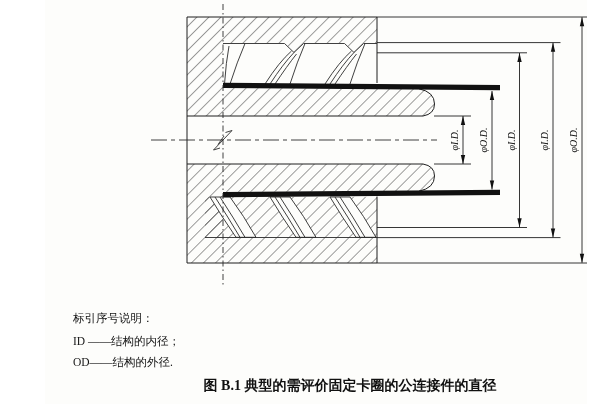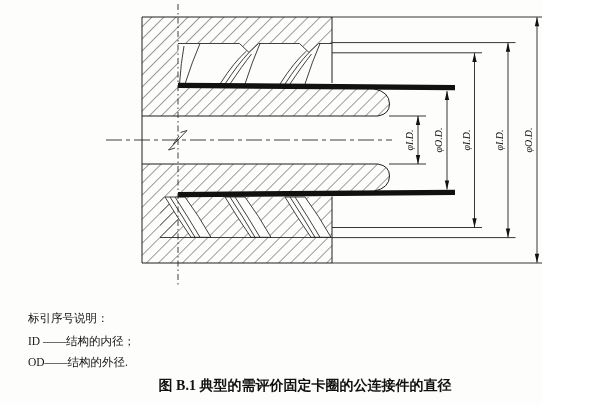--- a/index.html
+++ b/index.html
@@ -1,17 +1,17 @@
 <!DOCTYPE html>
 <html><head>
 <meta charset="utf-8">
 <style>
   html,body{margin:0;padding:0;background:#ffffff;}
   .page{position:relative;width:542px;height:404px;background:#fdfdfb;overflow:hidden;
-        font-family:"Liberation Serif","DejaVu Serif",serif;}
+        font-family:"Liberation Serif","DejaVu Serif",serif;margin-left:45px;}
   svg{display:block;}
   .ln{stroke:#1f1f1f;stroke-width:1;fill:none;}
   .thin{stroke:#2a2a2a;stroke-width:0.9;fill:none;}
   .hatch{fill:url(#hatchpat);stroke:none;}
   .solidblk{fill:#111;stroke:none;}
   .dimln{stroke:#1f1f1f;stroke-width:0.9;fill:none;}
   .arrow{fill:#111;stroke:none;}
   .dimtext{font-family:"Liberation Serif","DejaVu Serif",serif;font-size:10px;font-style:italic;fill:#111;}
   .legendtext{font-size:11.5px;fill:#141414;}
   .captiontext{font-size:14px;font-weight:bold;fill:#111;}

